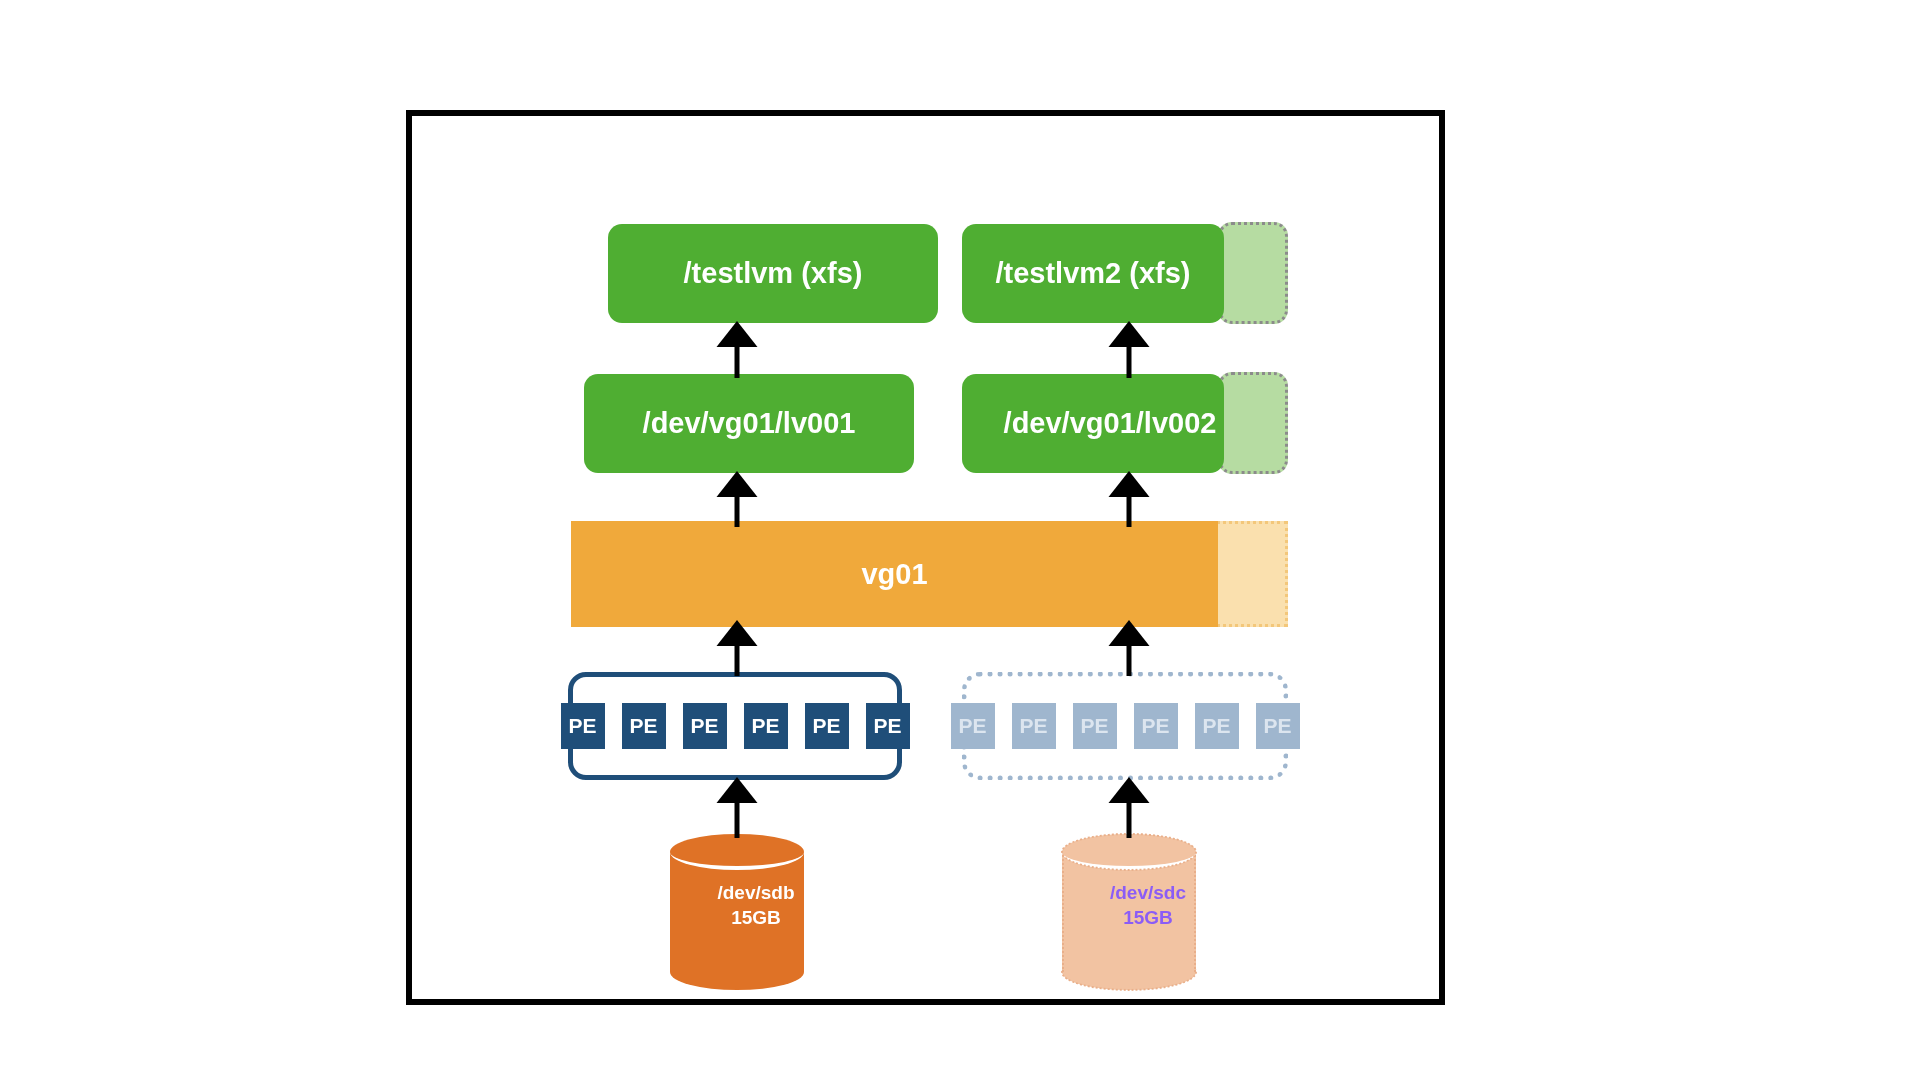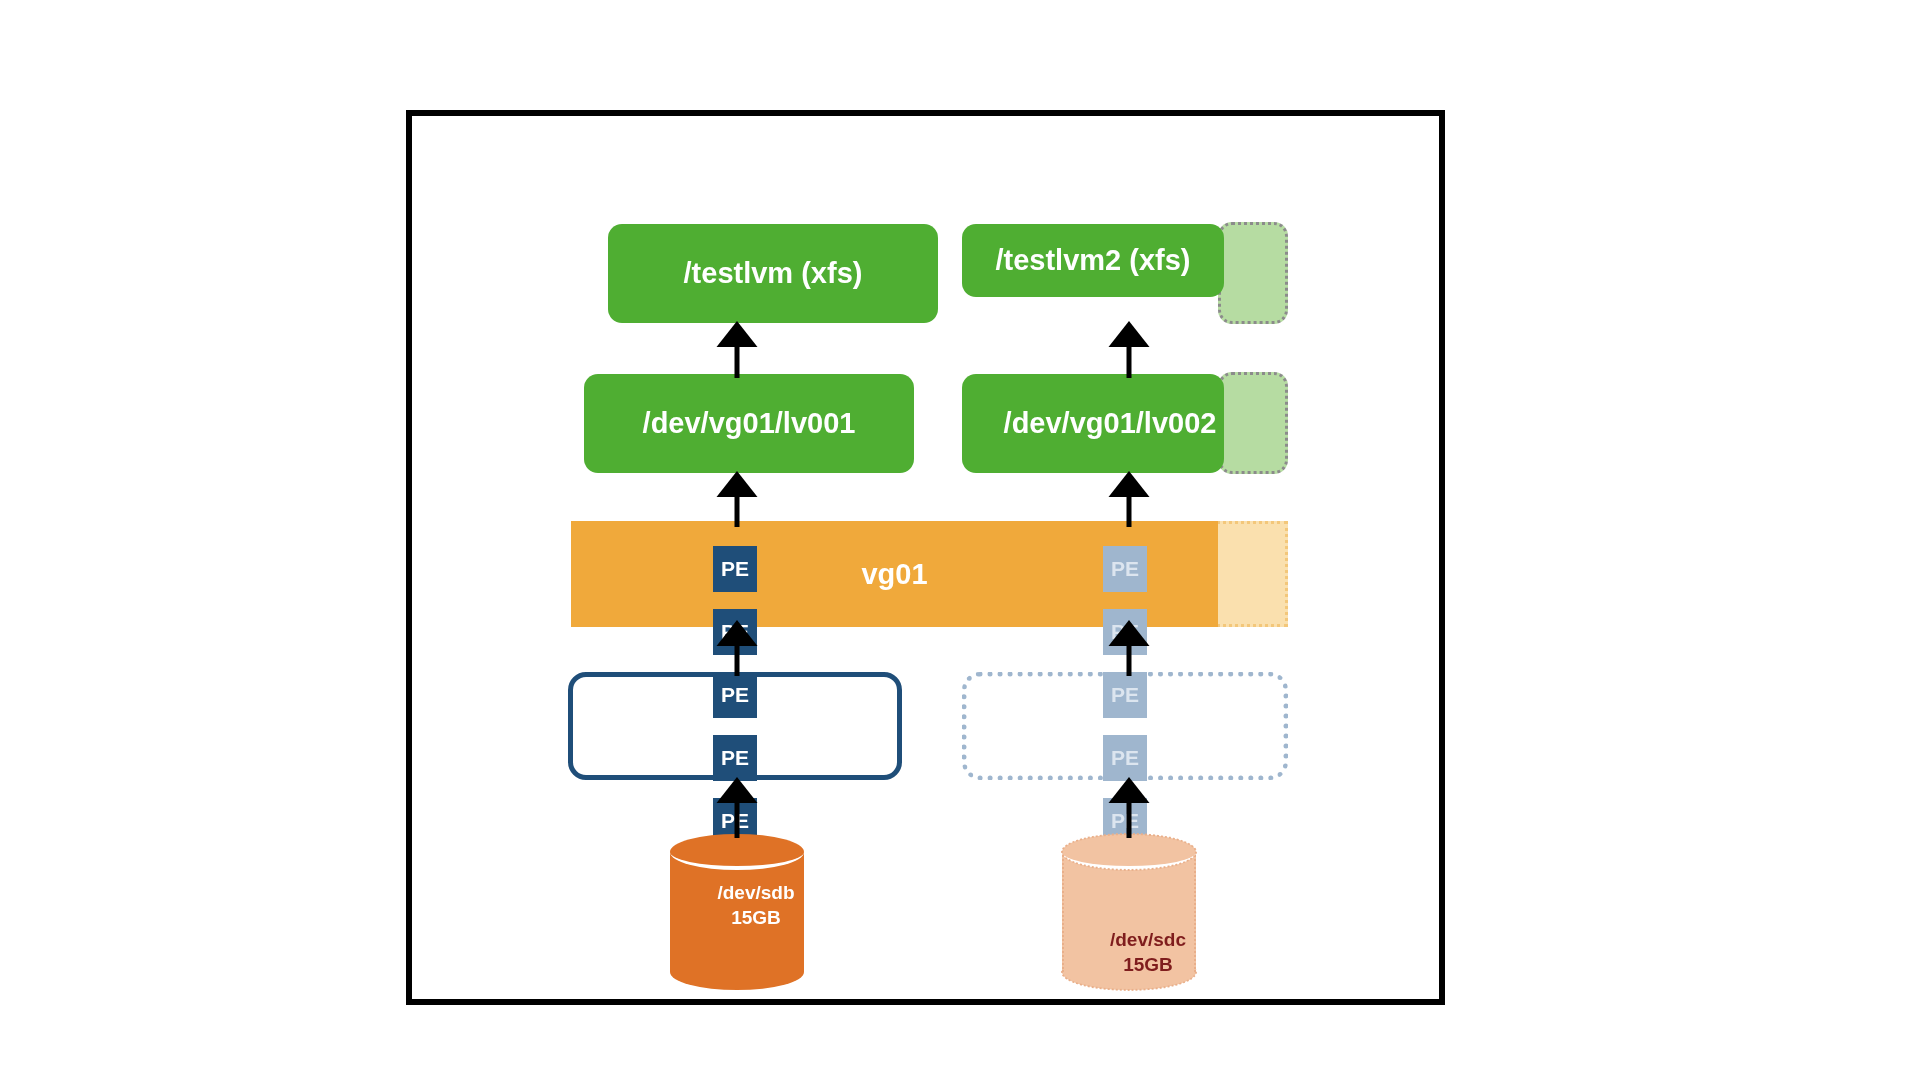--- a/index.html
+++ b/index.html
@@ -93,21 +93,20 @@
   }
 
   .pv-box.ghost {
     border: 5px dotted #9FB6CE;
     background: transparent;
   }
 
   .pe-row {
     display: flex;
     gap: 17px;
-    flex-direction: column;
   }
 
   .pe-cell {
     width: 44px;
     height: 46px;
     background: #1F4E79;
     color: #ffffff;
     font-size: 21px;
     font-weight: bold;
     display: flex;
@@ -176,22 +175,21 @@
   .cylinder.ghost .cyl-top,
   .cylinder.ghost .cyl-bottom {
     background: #F2C3A2;
   }
 
   .cylinder.ghost .cyl-top {
     border-bottom: 4px solid #ffffff;
   }
 
   .cylinder.ghost .cyl-label {
-    color: #7f1d1d;
-    margin-top: 47px;
+    color: #8b5cf6;
   }
 
   
   .cylinder.ghost .cyl-body {
     border-left: 2px dotted #E9AF8A;
     border-right: 2px dotted #E9AF8A;
     box-sizing: border-box;
   }
   .cylinder.ghost .cyl-top,
   .cylinder.ghost .cyl-bottom {
@@ -210,21 +208,21 @@
 <body>
 
 <div id="canvas">
 
   <div class="frame"></div>
 
   <div class="green-ghost" style="left:1218px; top:222px; width:70px; height:102px;"></div>
 
   <div class="green-box" style="left:572px; top:224px; width:330px; height:99px;margin-left:36px;">/testlvm (xfs)</div>
 
-  <div class="green-box" style="left:962px; top:224px; width:262px; height:73px;">/testlvm2 (xfs)</div>
+  <div class="green-box" style="left:962px; top:224px; width:262px; height:99px;">/testlvm2 (xfs)</div>
 
   <div class="green-ghost" style="left:1218px; top:372px; width:70px; height:102px;"></div>
 
   <div class="green-box" style="left:572px; top:374px; width:330px; height:99px;margin-left:12px;">/dev/vg01/lv001</div>
 
   <div class="green-box" style="left:962px; top:374px; width:262px; height:99px;padding-left:34px;">/dev/vg01/lv002</div>
 
   <div class="vg-ghost" style="left:1216px; top:521px; width:72px; height:106px;"></div>
 
   <div class="vg-bar" style="left:571px; top:521px; width:647px; height:106px;">vg01</div>

